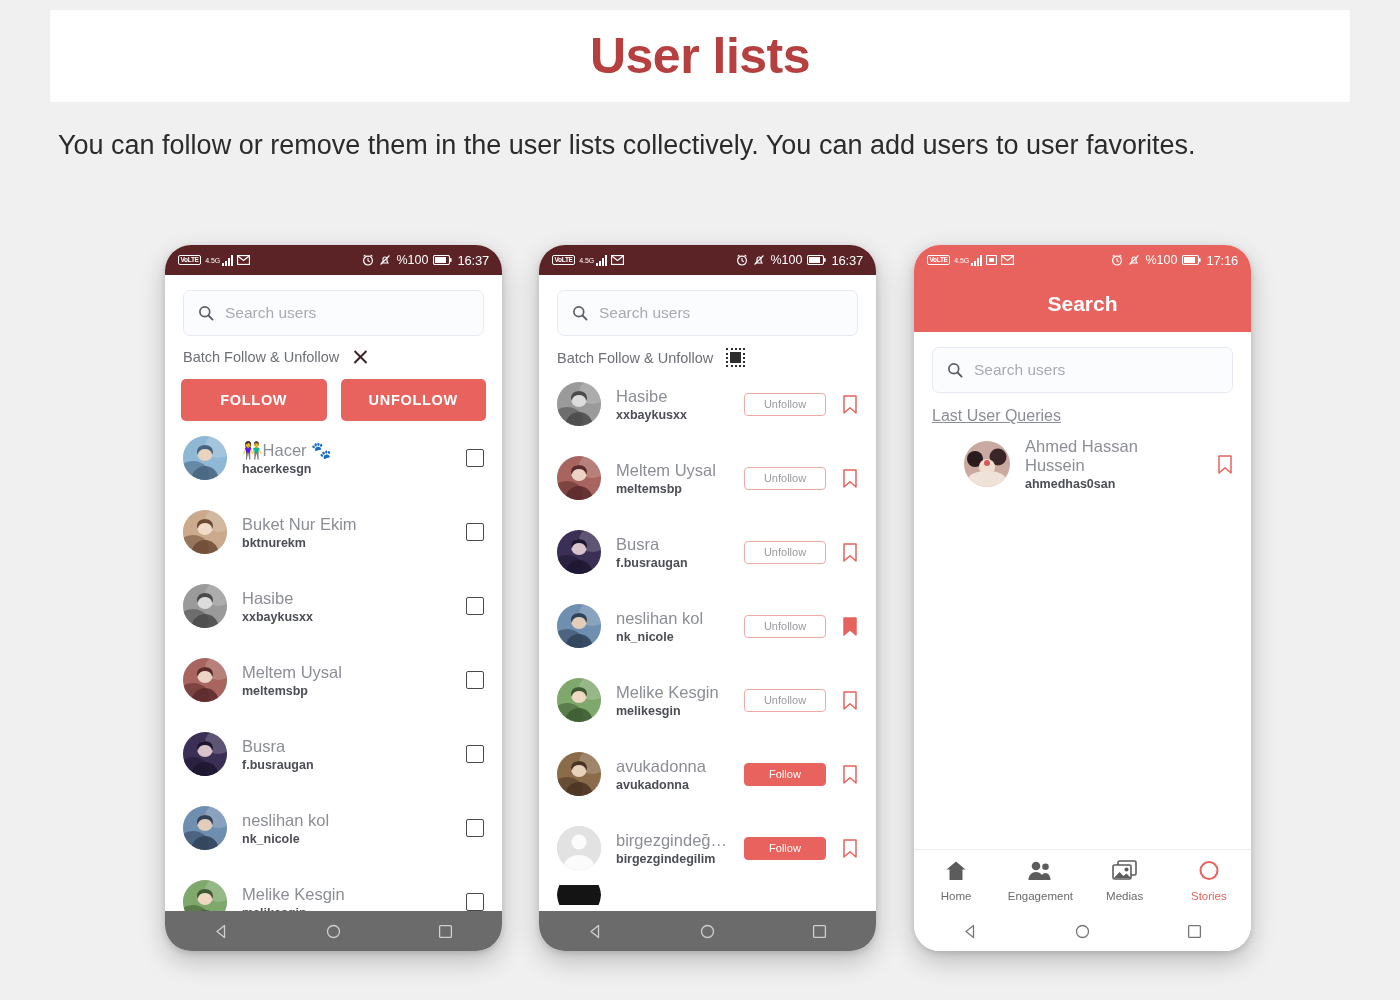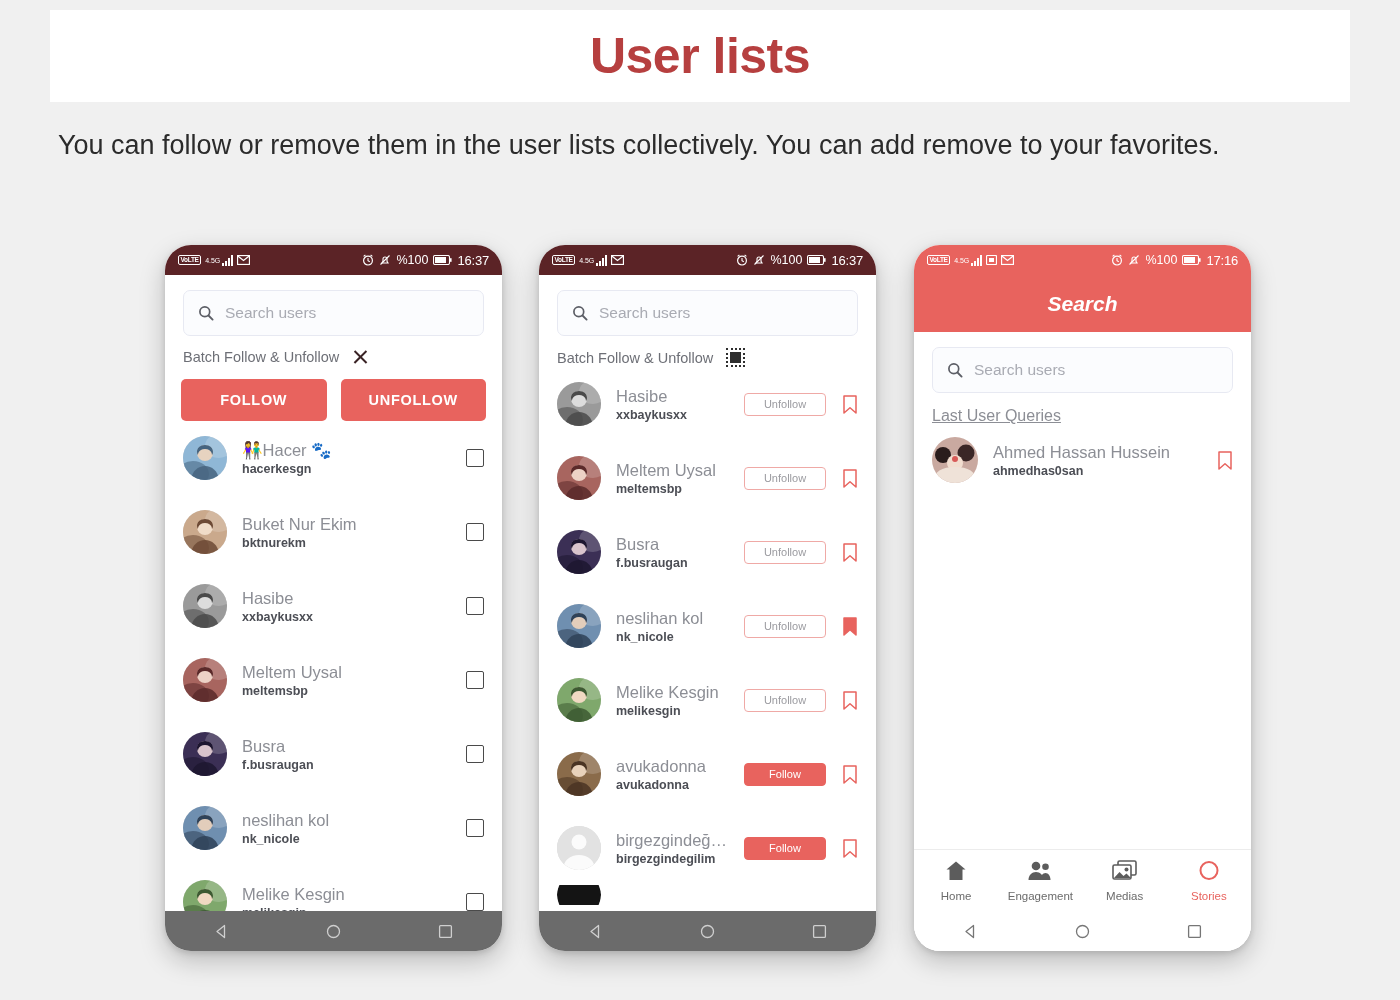--- a/index.html
+++ b/index.html
@@ -79,21 +79,21 @@
   .bars i:nth-child(1){height:3px;} .bars i:nth-child(2){height:5px;}
   .bars i:nth-child(3){height:8px;} .bars i:nth-child(4){height:11px;}
 
   
   .app-header {
     background: #e8635e;
     height: 57px;
     display: flex; align-items: center; justify-content: center;
     flex: none;
   }
-  .app-header-title { color: #fff; font-size: 21px; font-weight: 700; font-style: italic; }
+  .app-header-title { color: #fff; font-size: 21px; font-weight: 700; }
 
   
   .search-wrap { padding: 15px 18px 0 18px; flex: none; }
   .search-box {
     height: 46px;
     border: 1px solid #e7e9f2;
     border-radius: 7px;
     background: #fbfcfe;
     display: flex; align-items: center;
     padding: 17px 14px;
@@ -164,21 +164,21 @@
     display: flex; align-items: center; justify-content: center;
     font-size: 11px;
   }
   .pill.unfollow { border: 1px solid #efa9a6; color: #9b9ba0; background: #fff; }
   .pill.follow   { background: #e8635e; color: #ffffff; border: 1px solid #e8635e; }
 
   .bookmark { width: 17px; flex: none; display:flex; align-items:center; justify-content:center; }
 
   
   .queries-title { color: #8c8e95; font-size: 16px; padding: 14px 18px 0 18px; flex:none;text-decoration:underline; }
-  .q-list { flex: 1; }
+  .q-list { flex: 1; margin-left: 32px; }
   .q-row { display:flex; align-items:center; gap:15px; padding: 12px 18px 0 18px; }
   .q-avatar { width: 46px; height: 46px; border-radius: 50%; overflow:hidden; flex:none; }
   .q-name { color:#8c8e95; font-size: 16.5px; }
   .q-handle { color:#4c4e55; font-size: 12.5px; font-weight:700; margin-top:2px; }
 
   
   .tabbar {
     height: 62px; background: #fff;
     border-top: 1px solid #ececec;
     display: flex; align-items: center;
@@ -193,21 +193,21 @@
   .navbar.gray  { background: #6b6b6b; }
   .navbar.white { background: #ffffff; }
   .nav-ico { opacity: 0.92; }
 </style>
 </head>
 <body>
 
 <div class="header-band">
   <div class="page-title">User lists</div>
 </div>
-<div class="page-desc">You can follow or remove them in the user lists collectively. You can add remove to your favorites.</div>
+<div class="page-desc">You can follow or remove them in the user lists collectively. You can add users to user favorites.</div>
 
 <div class="phones">
 
   <div class="phone phone-1">
     <div class="screen">
 
       <div class="statusbar dark">
         <div class="sb-left">
           <span class="volte">VoLTE</span>
           <span class="g45">4.5G</span>

